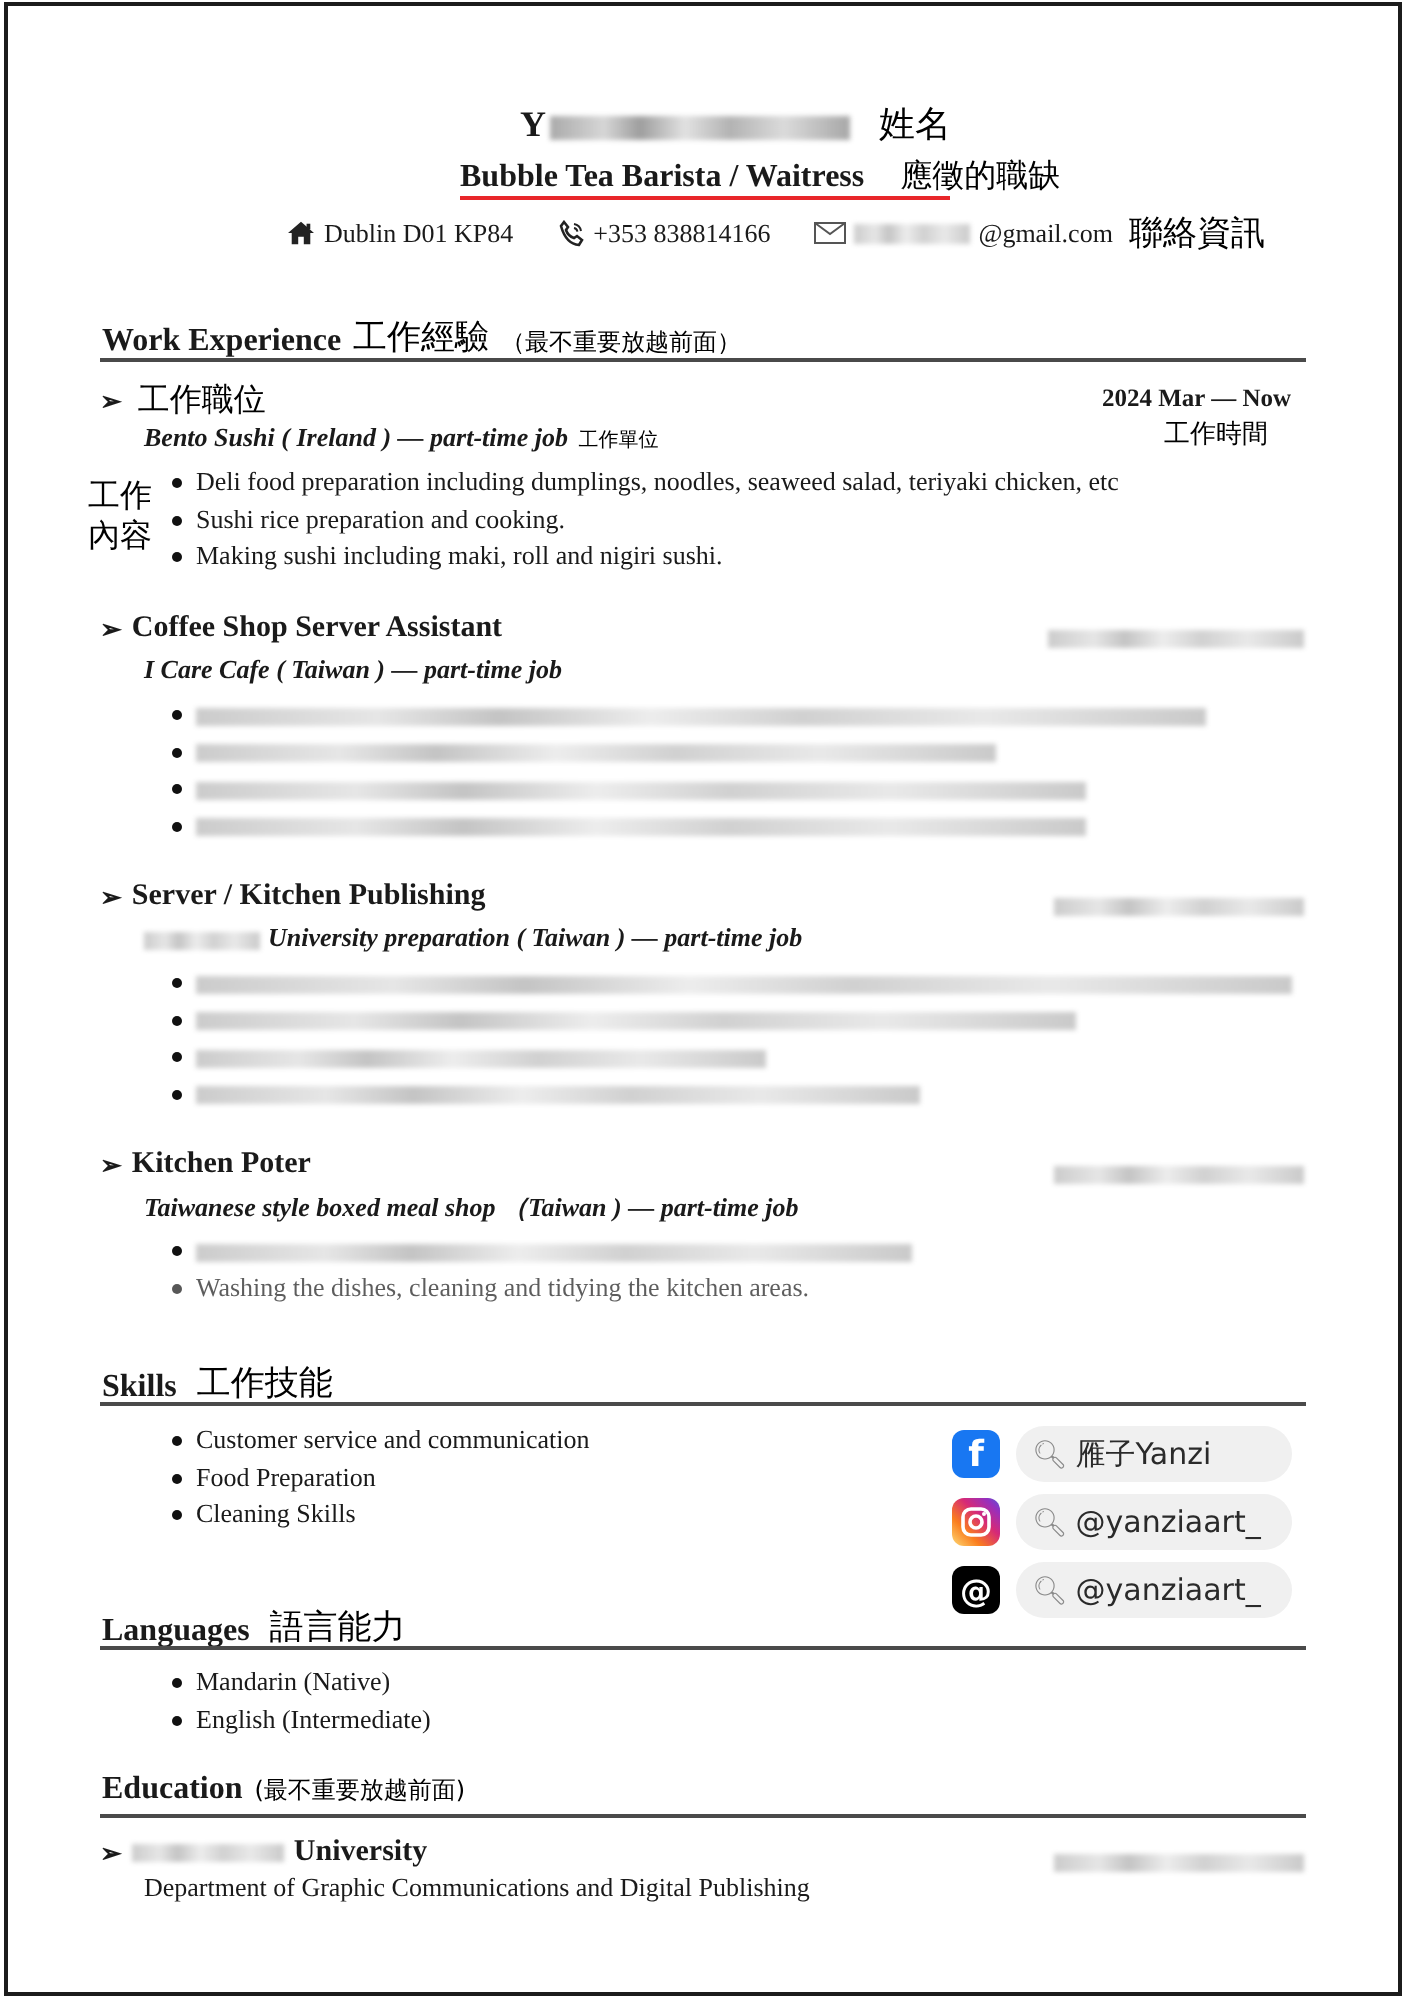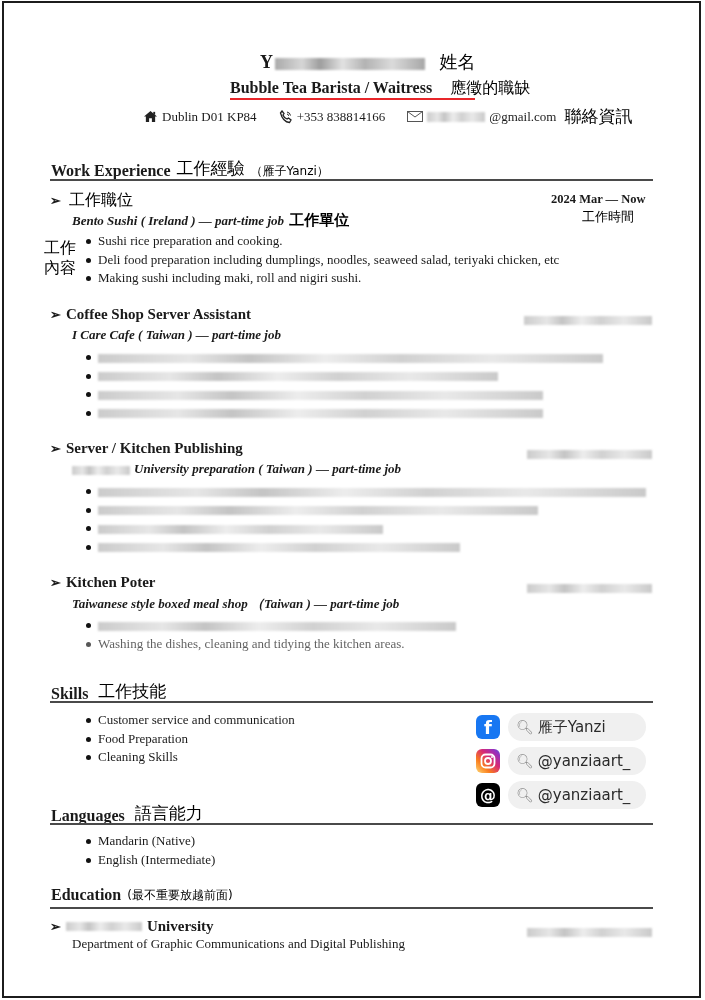--- a/index.html
+++ b/index.html
@@ -63,41 +63,41 @@
       <path d="M0.5 0.5 L8 6 L15.5 0.5" fill="none" stroke="#555" stroke-width="1"></path>
     </svg>
   <span class="blur light" style="width:58px;height:10px;"></span>
     <span>@gmail.com</span>
   <span class="red" style="font-size:17px;margin-left:4px;">聯絡資訊</span>
 </div>
 
 <div class="abs section-head" style="top:157px;">
   <span>Work Experience</span>
   <span class="red" style="font-size:17px;font-weight:normal;">工作經驗</span>
-  <span class="red" style="font-size:12px;font-weight:normal;">（雁子Yanzi）</span>
+  <span class="red" style="font-size:12px;font-weight:normal;">（最不重要放越前面）</span>
 </div>
 <div class="section-rule" style="top:179px;"></div>
 
 <div class="abs job-title" style="top:190px;">
   <span class="arrow">➢</span>
   <span class="red" style="font-size:16px;font-weight:normal;margin-left:3px;">工作職位</span>
 </div>
 <div class="abs employer" style="top:211px;">
   <span>Bento Sushi ( Ireland ) — part-time job</span>
-  <span class="red" style="font-size:15px;font-style:normal;font-weight:bold;margin-left:2px;text-align:center;">工作單位</span>
+  <span class="red" style="font-size:10px;font-style:normal;font-weight:normal;margin-left:2px;text-align:center;">工作單位</span>
 </div>
 <div class="abs date" style="left:551px;top:192px;">2024 Mar — Now</div>
 <div class="abs red" style="left:582px;top:208px;font-size:13px;">工作時間</div>
 <div class="abs red" style="left:44px;top:238px;font-size:16px;line-height:20px;">
   <div>工作</div>
   <div>內容</div>
 </div>
 <ul class="bullets" style="top:232px;">
+  <li>Deli food preparation including dumplings, noodles, seaweed salad, teriyaki chicken, etc</li>
   <li>Sushi rice preparation and cooking.</li>
-  <li>Deli food preparation including dumplings, noodles, seaweed salad, teriyaki chicken, etc</li>
   <li>Making sushi including maki, roll and nigiri sushi.</li>
 </ul>
 
 <div class="abs job-title" style="top:306px;">
   <span class="arrow">➢</span>
   <span>Coffee Shop Server Assistant</span>
 </div>
 <div class="abs employer" style="top:327px;">I Care Cafe ( Taiwan ) — part-time job</div>
 <div class="abs" style="left:524px;top:310px;"><span class="blur light" style="width:128px;height:9px;"></span></div>
 <ul class="bullets" style="top:348px;">

